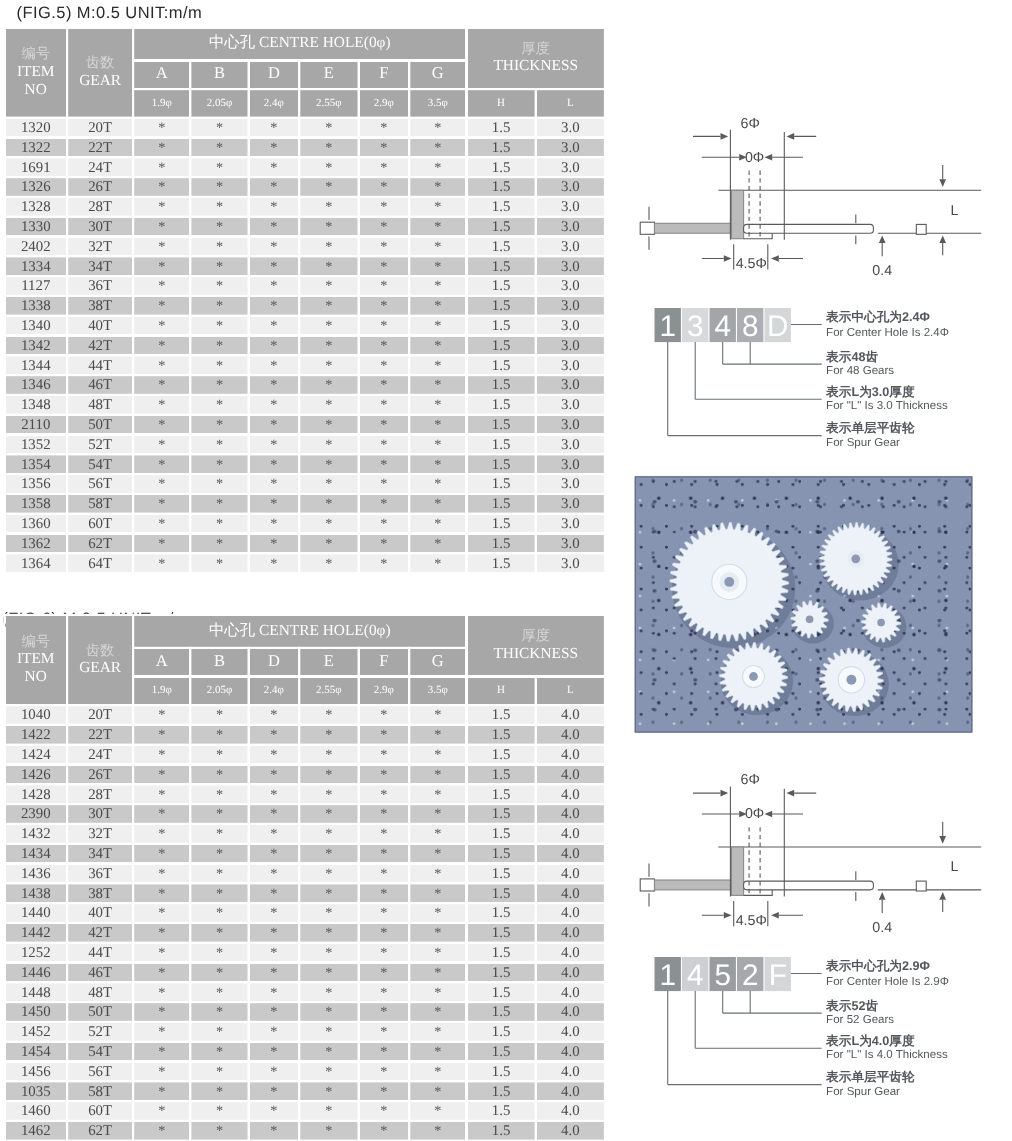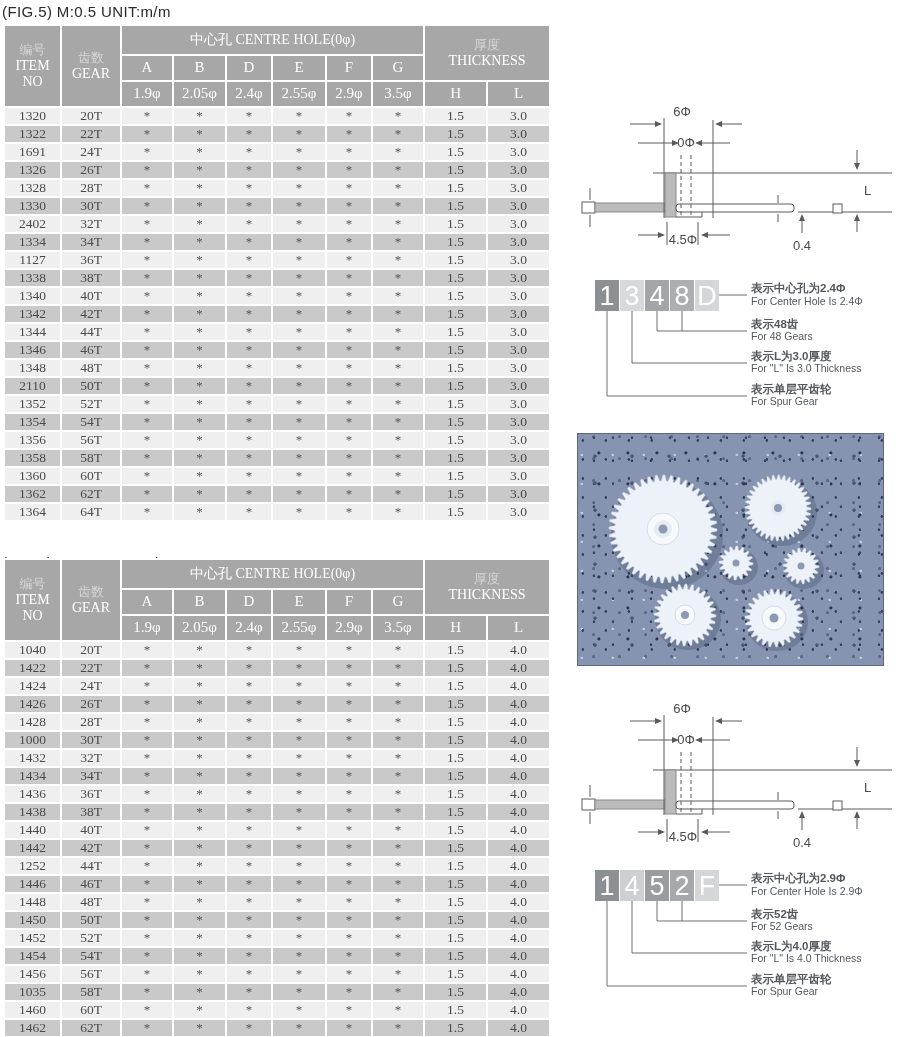--- a/index.html
+++ b/index.html
@@ -11,21 +11,21 @@
   .fig-title{font-size:15px;color:#2a2a2a;letter-spacing:.4px;font-family:"Liberation Sans",sans-serif;}
 
   
   table.gear-table{border-collapse:collapse;table-layout:fixed;width:546px;
         font-family:"Liberation Serif","DejaVu Serif",serif;}
   .gear-table th,.gear-table td{border:2px solid #ffffff;text-align:center;vertical-align:middle;
         overflow:hidden;white-space:normal;padding:0 1px;}
   .gear-table thead th{background:#a7a7a7;color:#ffffff;font-weight:normal;line-height:1.15;}
   .gear-table .hrow1 th{height:28px;font-size:14px;}
   .gear-table .hrow2 th{height:24px;font-size:15px;}
-  .gear-table .hrow3 th{height:24px;font-size:15px;}
+  .gear-table .hrow3 th{height:24px;font-size:10px;}
   .gear-table .zh{color:#d6d6d6;font-size:13px;}
   .gear-table tbody td{height:15px;font-size:13.5px;color:#4a4a4a;}
   .gear-table tbody tr:nth-of-type(odd) td{background:#f0efef;}
   .gear-table tbody tr:nth-of-type(even) td{background:#c9c9c9;}
   .gear-table td.star{font-size:13px;color:#555;}
 
   
   .photo{position:absolute;left:577px;top:433px;width:305px;height:231px;
       border:1px solid #5d6684;
       background-color:#8694b1;
@@ -47,21 +47,21 @@
   .pn text.digit{fill:#ffffff;font-family:"Liberation Sans",sans-serif;font-size:27px;}
   .pn text.note-zh{fill:#54585c;font-size:11.5px;font-weight:bold;font-family:"Liberation Sans",sans-serif;}
   .pn text.note-en{fill:#54585c;font-size:10.5px;font-family:"Liberation Sans",sans-serif;}
   .pn line{stroke:#6a6e72;stroke-width:1;}
 </style>
 </head>
 <body>
 
 <div class="page">
 
-  <div class="abs" style="left:2px;top:3px;text-align:center;">
+  <div class="abs" style="left:15px;top:3px;text-align:center;">
     <span class="fig-title">(FIG.5) M:0.5 UNIT:m/m</span>
   </div>
 
   <table class="gear-table abs" style="left:3px;top:24px;">
     <colgroup>
       <col style="width:57px">
         <col style="width:60px">
         <col style="width:52px">
         <col style="width:53px">
       <col style="width:46px">
@@ -522,21 +522,21 @@
           <td class="star">*</td>
           <td class="star">*</td>
           <td class="star">*</td>
           <td class="star">*</td>
           <td class="star">*</td>
           <td>1.5</td>
           <td>4.0</td>
         </tr>
 
         <tr>
-          <td>1000</td>
+          <td>2390</td>
           <td>30T</td>
           <td class="star">*</td>
           <td class="star">*</td>
           <td class="star">*</td>
           <td class="star">*</td>
           <td class="star">*</td>
           <td class="star">*</td>
           <td>1.5</td>
           <td>4.0</td>
         </tr>

